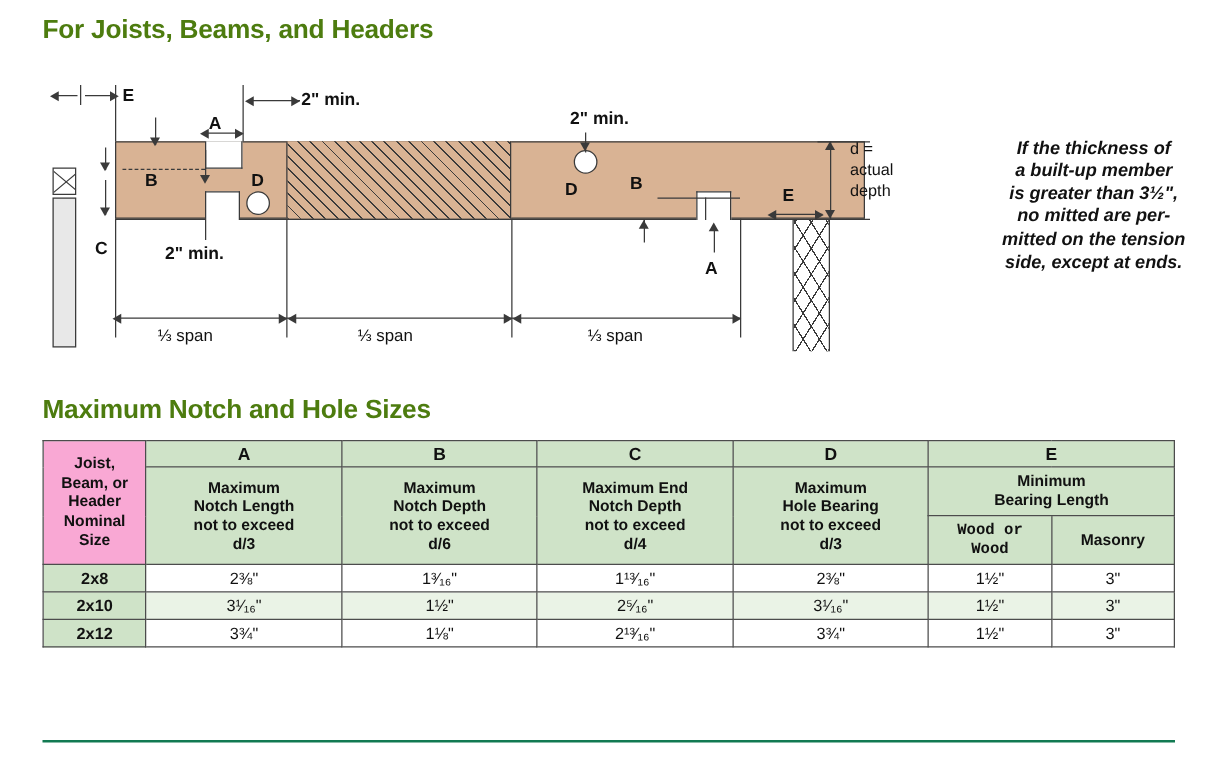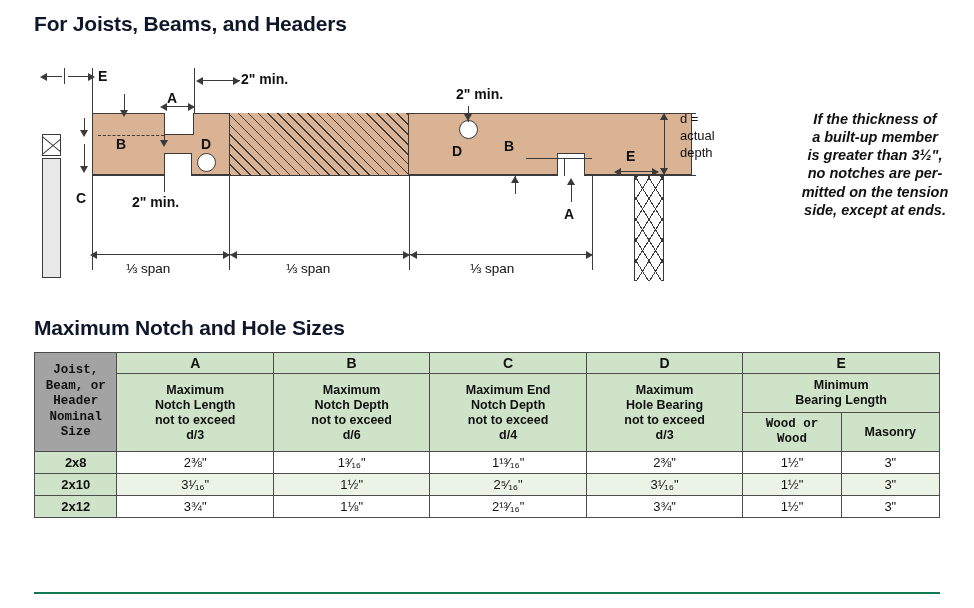--- a/index.html
+++ b/index.html
@@ -9,21 +9,21 @@
     background: #ffffff;
     font-family: "Liberation Sans", sans-serif;
     color: #111;
     position: relative;
     overflow: hidden;
   }
   .h1 {
     position:absolute;
     font-size: 21px;
     font-weight: bold;
-    color: #0f172a;
+    color: #4d7c0f;
     letter-spacing: -0.2px;
   }
   #title-joists { left:34px; top:12px; }
   #title-notch { left:34px; top:316px;text-align:center; }
 
   
   #diagram {
     position:absolute; left:34px; top:58px; width:740px; height:230px;
   }
   .beam {
@@ -122,21 +122,21 @@
   #side-note { position:absolute; left:790px; top:110px; width:170px; text-align:center; }
 
   
   #tbl-wrap { position:absolute; left:34px; top:352px; width:906px; }
   table { border-collapse:collapse; width:906px; font-size:12.5px; }
   th, td { border:1px solid #4c4c4c; text-align:center; vertical-align:middle; }
   thead th { background:#cfe3c8; font-weight:bold; padding:2px 3px; }
   .colhead { font-size:14px; font-weight:bold; height:20px; }
   .subhead { font-size:12.5px; line-height:1.2; font-weight:bold; padding:4px 4px; }
   .firstcol {
-    background:#a3a3a3; font-weight:bold; font-size:12.5px; width:78px; line-height:1.25;font-family:Liberation Mono, monospace;
+    background:#f9a8d4; font-weight:bold; font-size:12.5px; width:78px; line-height:1.25;
   }
   tbody td { padding:3px 2px; font-size:13px; background:#ffffff; height:21px; }
   tbody tr.alt td { background:#eaf3e6; }
   tbody td.sizecell { background:#cfe3c8; font-weight:bold; }
   tbody tr.alt td.sizecell { background:#cfe3c8; }
   #bottom-rule {
     position:absolute; left:34px; top:592px; width:906px; height:2px; background:#127a52;
   }
 </style>
 </head>
@@ -247,21 +247,21 @@
 
   <div class="span-label" style="left:92px; top:203px;">⅓ span</div>
   <div class="span-label" style="left:252px; top:203px;">⅓ span</div>
   <div class="span-label" style="left:436px; top:203px;">⅓ span</div>
 </div>
 
 <div class="note-italic" id="side-note">
   <span>If the thickness of</span><br>
   <span>a built-up member</span><br>
   <span>is greater than 3½",</span><br>
-  <span>no notches are per-</span><br>
+  <span>no mitted are per-</span><br>
   <span>mitted on the tension</span><br>
   <span>side, except at ends.</span>
 </div>
 
 <div id="tbl-wrap">
   <table>
     <thead>
       <tr>
         <th class="firstcol" rowspan="3">
           <span>Joist,</span><br>

